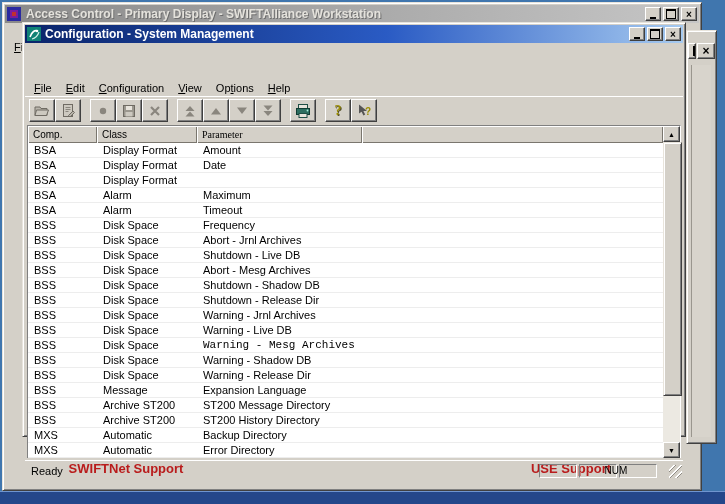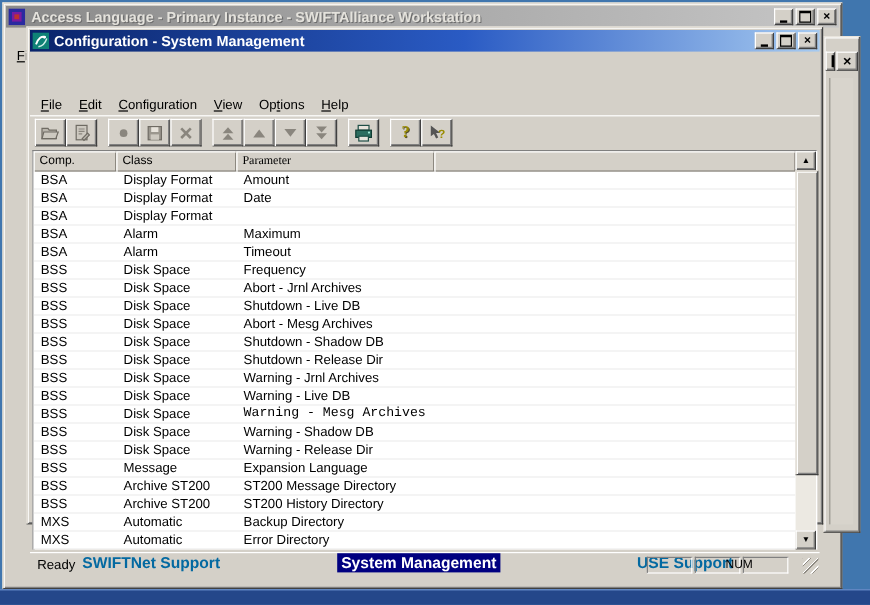--- a/index.html
+++ b/index.html
@@ -19,21 +19,21 @@
   .win-btns{margin-left:auto;display:flex;gap:2px;}
   .wbtn{width:16px;height:14px;font-size:10px;font-weight:bold;color:#000;}
   .wbtn .mini{display:block;width:6px;height:2px;background:#000;margin-top:7px;}
   .wbtn .maxi{display:block;width:8px;height:7px;border:1px solid #000;border-top-width:2px;}
   .bg-menu{position:absolute;left:8px;top:38px;font-size:11px;color:#000;}
   .bg-menu .menu-item{padding:1px 3px;}
 
   
   .shortcut{position:absolute;width:170px;display:flex;flex-direction:column;align-items:center;}
   .sc-box{width:40px;height:27px;display:flex;align-items:center;justify-content:center;overflow:hidden;}
-  .sc-label{margin-top:7px;font-size:13px;font-weight:bold;color:#0369a1;white-space:nowrap;padding:1px 3px;}
+  .sc-label{margin-top:7px;font-size:13px;font-weight:bold;color:#b91c1c;white-space:nowrap;padding:1px 3px;}
   .sc-label.selected{background:#000080;color:#fff;}
   .sc-swiftnet{left:38px;top:421px;}
   .sc-system{left:261px;top:421px;}
   .sc-use{left:483px;top:421px;}
 
   
   .side-window{position:absolute;left:686px;top:30px;width:31px;height:414px;box-sizing:border-box;}
   .side-x{position:absolute;top:12px;left:10px;width:18px;height:16px;font-size:12px;font-weight:bold;}
   .side-part{position:absolute;top:12px;left:1px;width:8px;height:16px;overflow:hidden;}
   .side-inner{position:absolute;left:4px;top:34px;right:5px;bottom:6px;background:#d8d4cc;border-left:1px solid #9a968e;}
@@ -76,21 +76,21 @@
 
 <div class="screen">
 
   <div class="bg-window raised">
     <div class="bg-title">
       <svg class="title-ico" viewBox="0 0 14 14">
           <rect width="14" height="14" fill="#2a2aa0"></rect>
           <rect x="3" y="3" width="8" height="8" fill="#7a1ca0"></rect>
           <rect x="5" y="5" width="4" height="4" fill="#c03030"></rect>
         </svg>
-      <span class="t">Access Language - Primary Instance - SWIFTAlliance Workstation</span>
+      <span class="t">Access Control - Primary Display - SWIFTAlliance Workstation</span>
       <span class="win-btns">
         <span class="btn wbtn">
             <span class="mini"></span>
           </span>
         <span class="btn wbtn">
             <span class="maxi"></span>
           </span>
         <span class="btn wbtn">×</span>
       </span>
     </div>
@@ -109,21 +109,20 @@
     </div>
     <div class="shortcut sc-system">
       <span class="sc-box raised" style="padding:0;">
         <svg width="38" height="25" viewBox="0 0 38 25">
             <rect width="38" height="25" fill="#0f8276"></rect>
             <path d="M8 20q8-16 18-12" stroke="#fff" stroke-width="3" fill="none"></path>
             <path d="M13 23q12-3 16-14" stroke="#cfeee8" stroke-width="2" fill="none"></path>
             <circle cx="27" cy="7" r="2.4" fill="#fff"></circle>
           </svg>
       </span>
-      <span class="sc-label selected">System Management</span>
     </div>
     <div class="shortcut sc-use">
       <span class="sc-box raised" style="padding:0;">
         <svg width="36" height="25" viewBox="0 0 36 25">
             <rect width="36" height="25" fill="#14149a"></rect>
             <rect x="6" y="5" width="22" height="4" fill="#ffd300"></rect>
             <rect x="10" y="12" width="22" height="4" fill="#ffd300" transform="skewX(-6)"></rect>
             <path d="M5 21l9-5" stroke="#8fb4e8" stroke-width="2.4"></path>
             <circle cx="29" cy="19" r="1.6" fill="#d03030"></circle>
           </svg>

